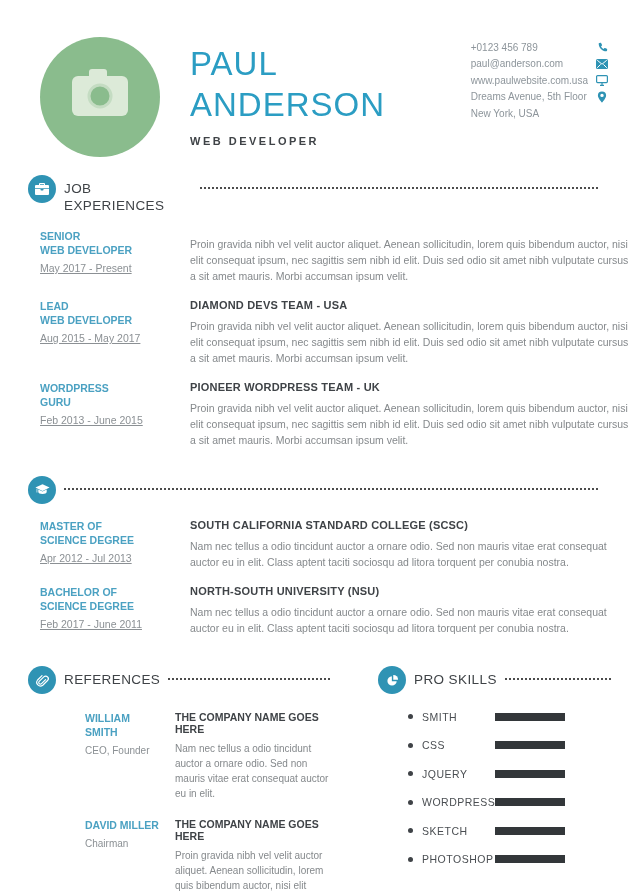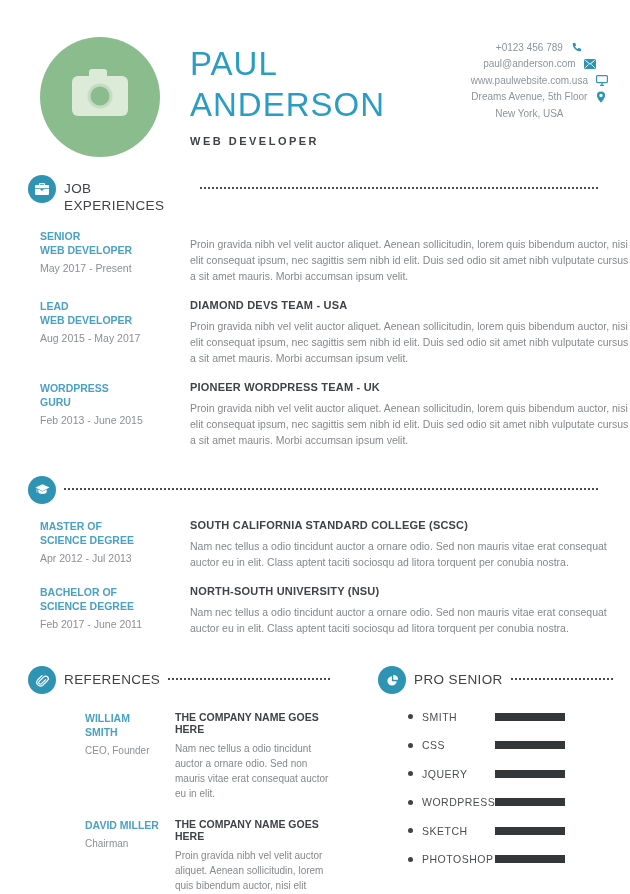--- a/index.html
+++ b/index.html
@@ -9,37 +9,37 @@
     font-family:"Liberation Sans", sans-serif; color:#3f4347; position:relative;
   }
   
   .header { display:flex; padding:37px 22px 0 40px; }
   .photo { width:120px; height:120px; border-radius:50%; background:#8abc8d;
     display:flex; align-items:center; justify-content:center; flex:0 0 auto; }
   .name-block { margin-left:30px; padding-top:6px; }
   .name { font-size:33px; line-height:41px; letter-spacing:1px; color:#2b9dc3; font-weight:400; white-space:pre-line; }
   .role-title { margin-top:10px; font-size:11px; font-weight:bold; letter-spacing:2.5px; color:#3f4347; }
   .contact { margin-left:auto; padding-top:4px; }
-  .contact-row { display:flex; align-items:center; justify-content:center; margin-bottom:4.5px; }
+  .contact-row { display:flex; align-items:center; justify-content:space-between; margin-bottom:4.5px; }
   .contact-text { font-size:10px; color:#8d959b; }
   .contact-ic { width:12px; height:12px; margin-left:8px; flex:0 0 12px; display:flex; align-items:center; justify-content:center; }
   
   .sec-head { display:flex; align-items:flex-start; margin:0 30px 0 28px; }
   .sec-icon { width:28px; height:28px; border-radius:50%; background:#2f93b4; flex:0 0 auto;
     display:flex; align-items:center; justify-content:center; }
   .sec-title { margin-left:8px; font-size:13.5px; letter-spacing:.4px; color:#3f4347;
     line-height:17px; padding-top:5px; white-space:pre-line; }
   .sec-title.fixedw { width:128px; }
   .dots { flex:1; height:2px; margin-top:12px; margin-left:8px;
     background:repeating-linear-gradient(90deg,#4c4c4c 0 2px,transparent 2px 4px); }
   .section { margin-top:18px; }
   .entry { display:flex; margin:15px 0 0 40px; }
   .entry-left { width:115px; text-align:left; flex:0 0 auto; }
   .entry-role { font-size:10.5px; font-weight:bold; color:#4ba1c2; line-height:14px; white-space:pre-line; }
-  .entry-date { font-size:10.5px; color:#8b9094; margin-top:5px; }
+  .entry-date { font-size:10.5px; color:#8b9094; margin-top:5px;text-decoration:underline; }
   .entry-right { flex:1; margin-left:35px; }
   .entry-company { font-size:11px; font-weight:bold; color:#3f4347; letter-spacing:.2px; }
   .entry-desc { font-size:10.5px; color:#85898c; line-height:16px; margin-top:7px; }
   
   .bottom { display:flex; margin-top:30px; }
   .refs { flex:0 0 350px; padding-right:18px; }
   .refs .sec-head { margin-right:0; }
   .skills { flex:1; padding-right:30px; }
   .skills .sec-head { margin-right:0; }
   .ref-entry { display:flex; margin:17px 0 0 65px; }
@@ -239,21 +239,21 @@
     </div>
 
     <div class="skills">
       <div class="sec-head">
         <div class="sec-icon">
           <svg width="13" height="13" viewBox="0 0 14 14">
               <path fill="#fff" d="M6.3 2.5a5 5 0 1 0 5.2 5.2H6.3z"></path>
               <path fill="#fff" d="M7.8 1a5 5 0 0 1 5.2 5.2H7.8z"></path>
             </svg>
         </div>
-        <div class="sec-title">PRO SENIOR</div>
+        <div class="sec-title">PRO SKILLS</div>
         <div class="dots"></div>
       </div>
 
       <div class="skill-row">
         <span class="skill-bullet"></span>
         <span class="skill-label">SMITH</span>
         <span class="skill-bar"><span class="skill-fill" style="width: 52%;"></span></span>
       </div>
       <div class="skill-row">
         <span class="skill-bullet"></span>

